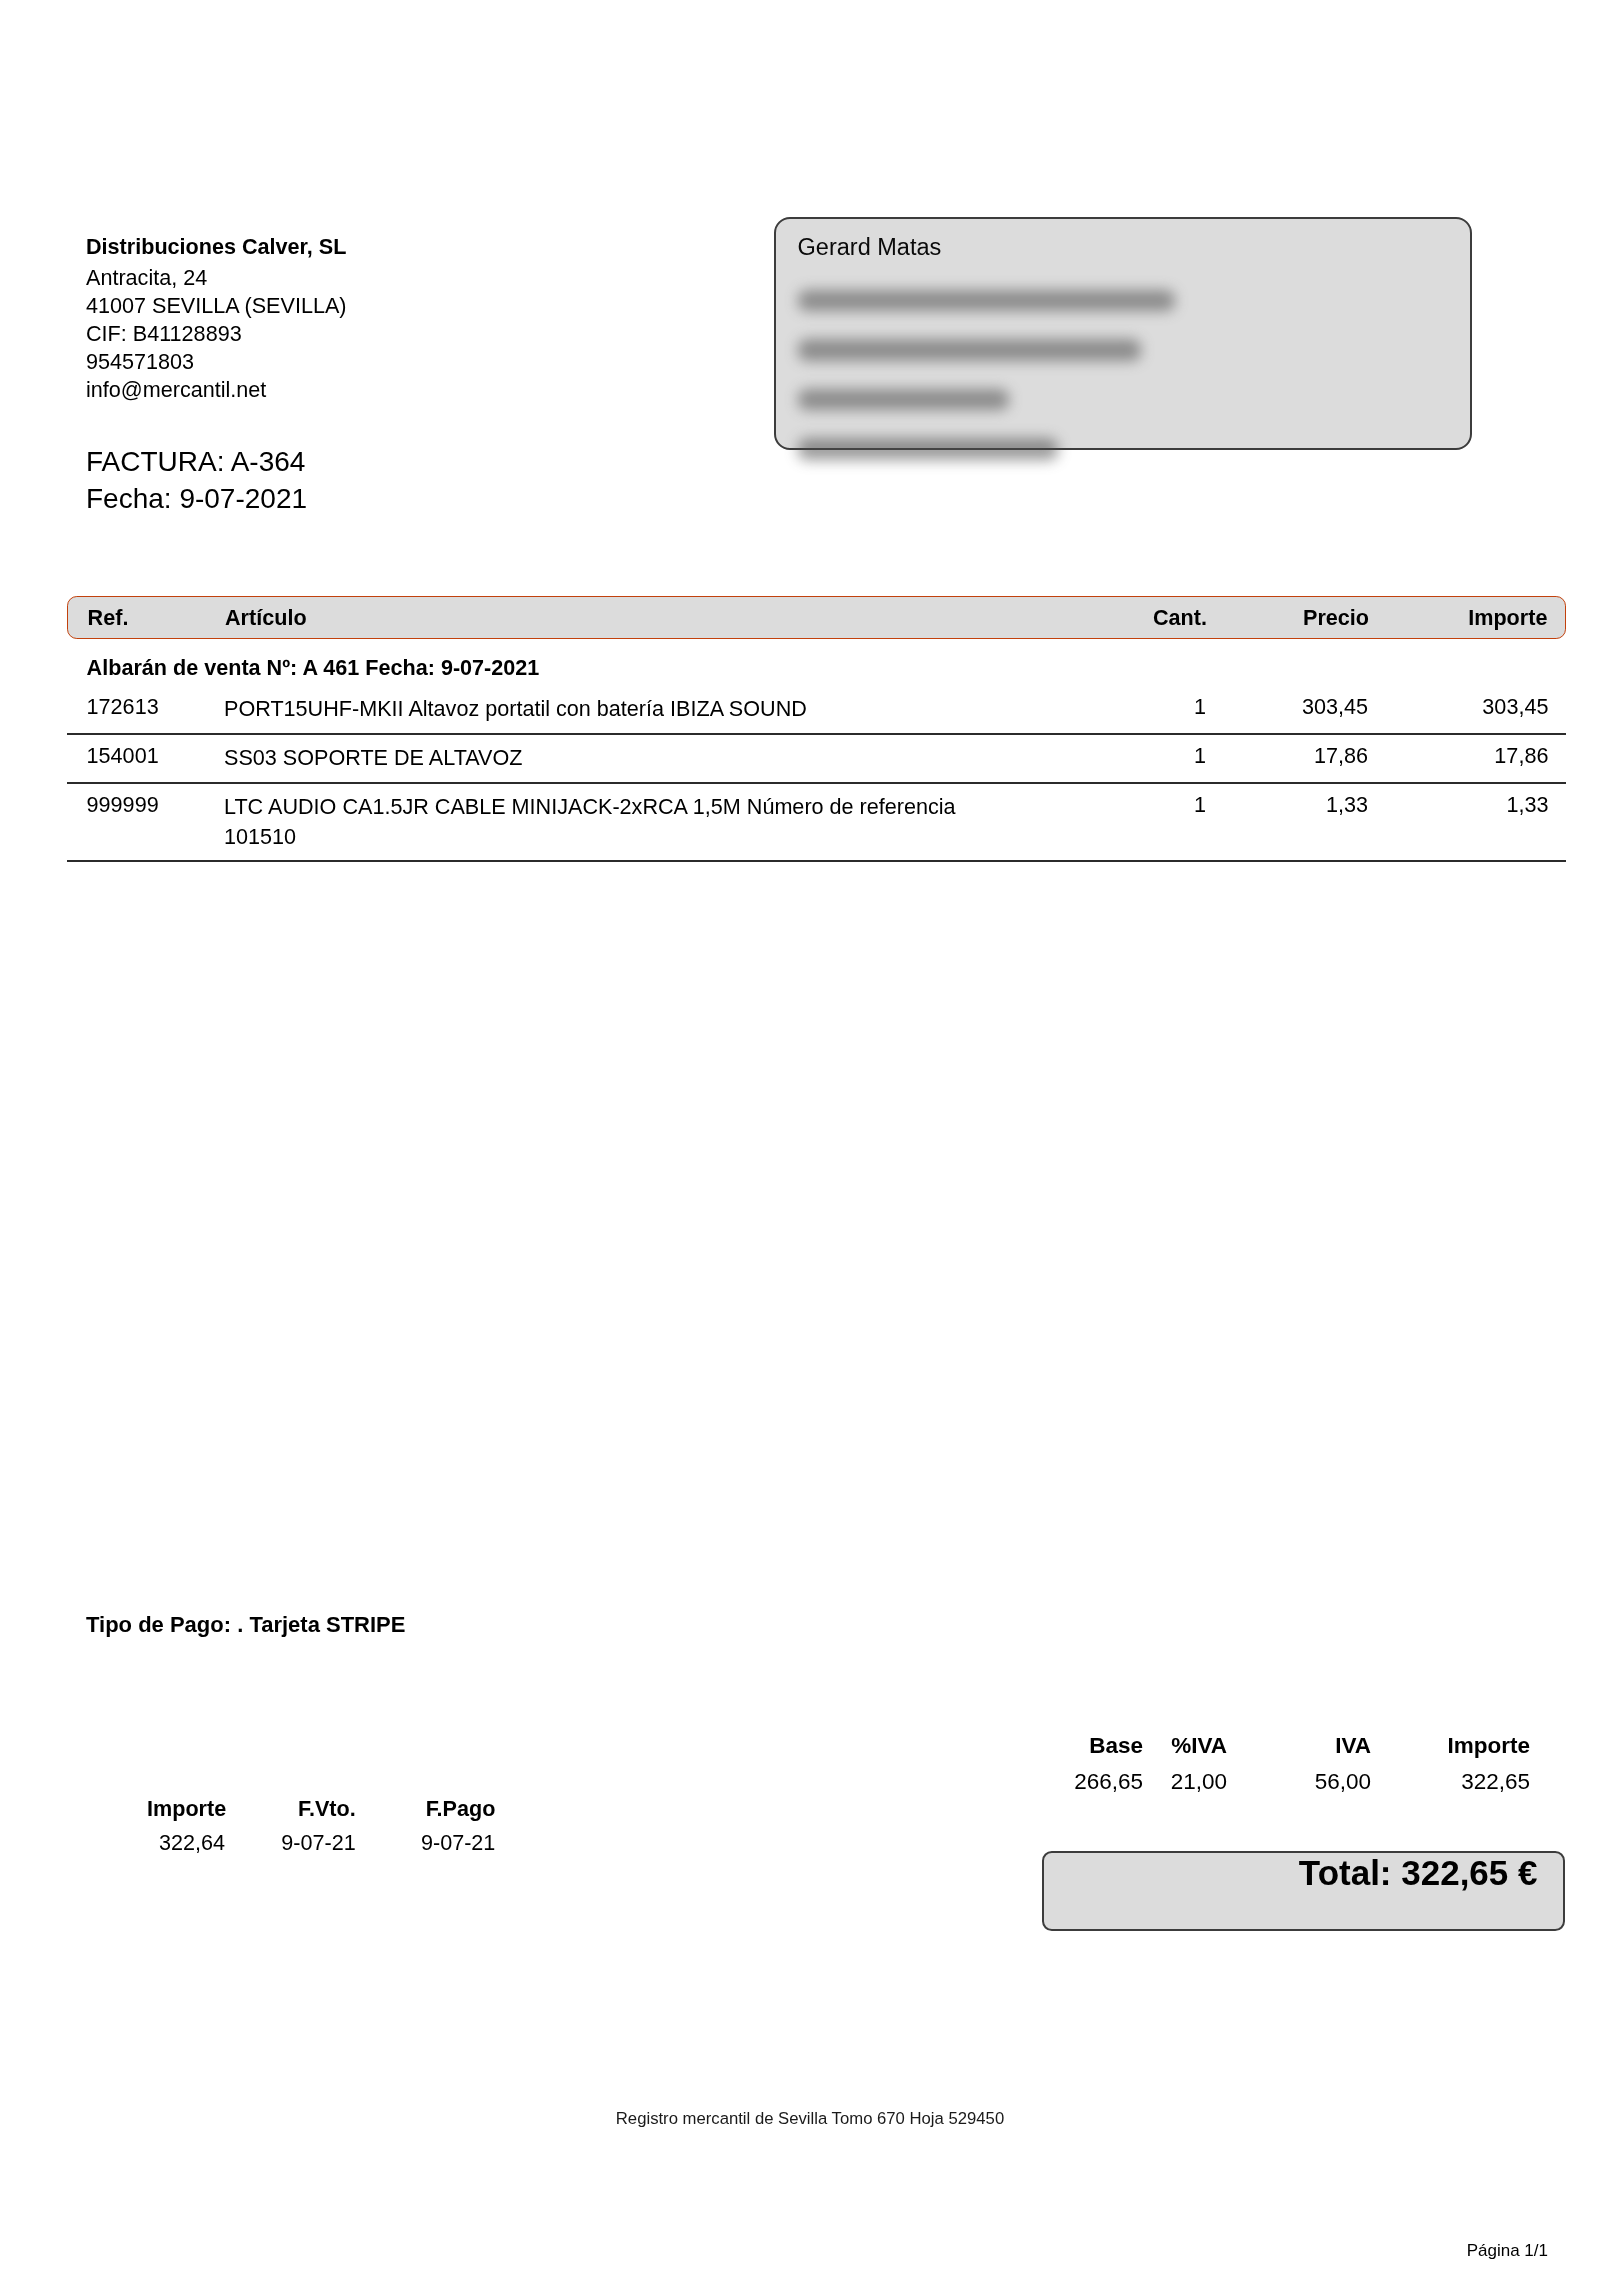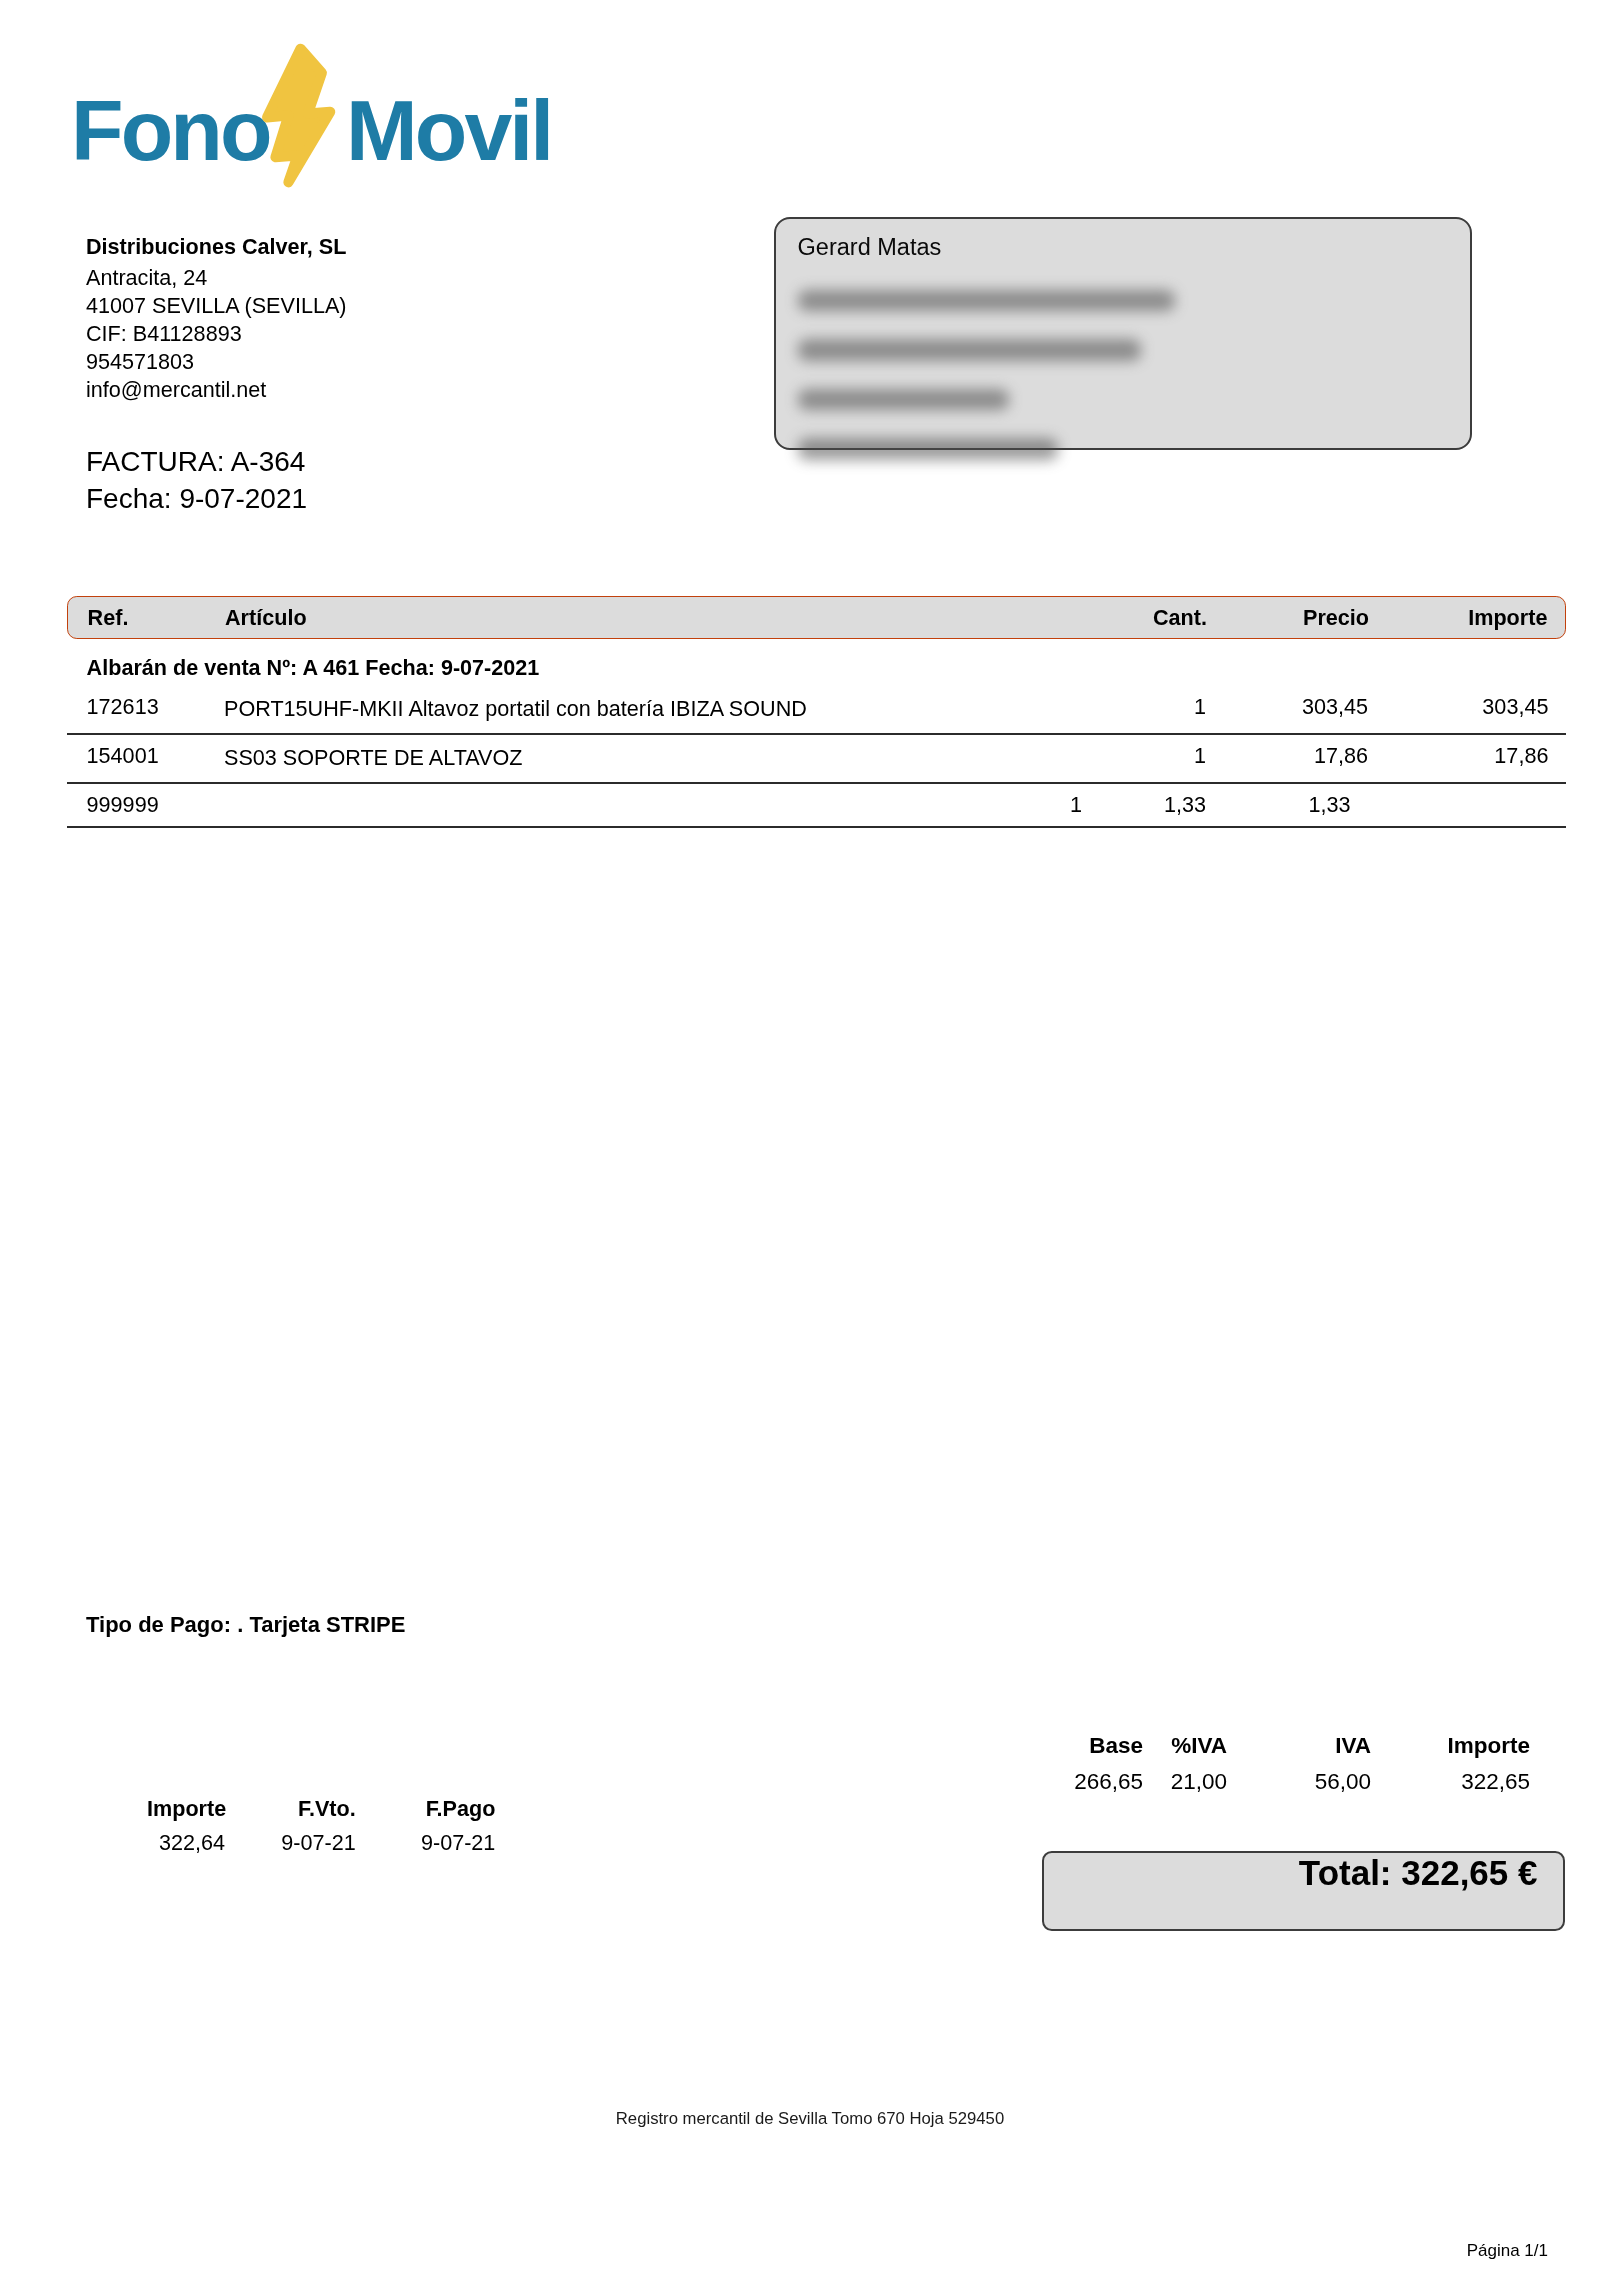--- a/index.html
+++ b/index.html
@@ -88,29 +88,20 @@
   }
   .page-number {
     position: absolute; right: 72px; top: 2241px; font-size: 17px;
   }
 </style>
 </head>
 <body>
 
 <div class="page">
 
-  <div class="logo">
-    <span class="logo-word" style="color: rgb(30, 124, 166);">Fono</span>
-    <span class="bolt-wrap">
-      <svg width="102" height="149" viewBox="0 0 110 160" aria-hidden="true">
-        <path d="M48 8 L12 82 L35 80 L21 125 L45 123 L35 152 L80 76 L56 78 L71 34 Z" fill="#f0c440" stroke="#f0c440" stroke-width="11" stroke-linejoin="round" stroke-linecap="round"></path>
-      </svg>
-    </span>
-    <span class="logo-word" style="color: rgb(30, 124, 166);">Movil</span>
-  </div>
 
   <div class="supplier">
     <div class="name">Distribuciones Calver, SL</div>
     <div>Antracita, 24</div>
     <div>41007 SEVILLA (SEVILLA)</div>
     <div>CIF: B41128893</div>
     <div>954571803</div>
     <div>info@mercantil.net</div>
   </div>
 
@@ -149,20 +140,22 @@
     <div class="tbl-grid item-row">
       <div class="c-ref">154001</div>
       <div class="cell-article">SS03 SOPORTE DE ALTAVOZ</div>
       <div class="c-num">1</div>
       <div class="c-num">17,86</div>
       <div class="c-imp">17,86</div>
     </div>
 
     <div class="tbl-grid item-row">
       <div class="c-ref">999999</div>
+      <div class="cell-article">LTC AUDIO CA1.5JR CABLE MINIJACK-2xRCA 1,5M Número de referencia
+101510</div>
       <div class="c-num">1</div>
       <div class="c-num">1,33</div>
       <div class="c-imp">1,33</div>
     </div>
   </div>
 
   <div class="payment-type">Tipo de Pago: . Tarjeta STRIPE</div>
 
   <div class="tax-summary">
     <div class="tax-grid">

